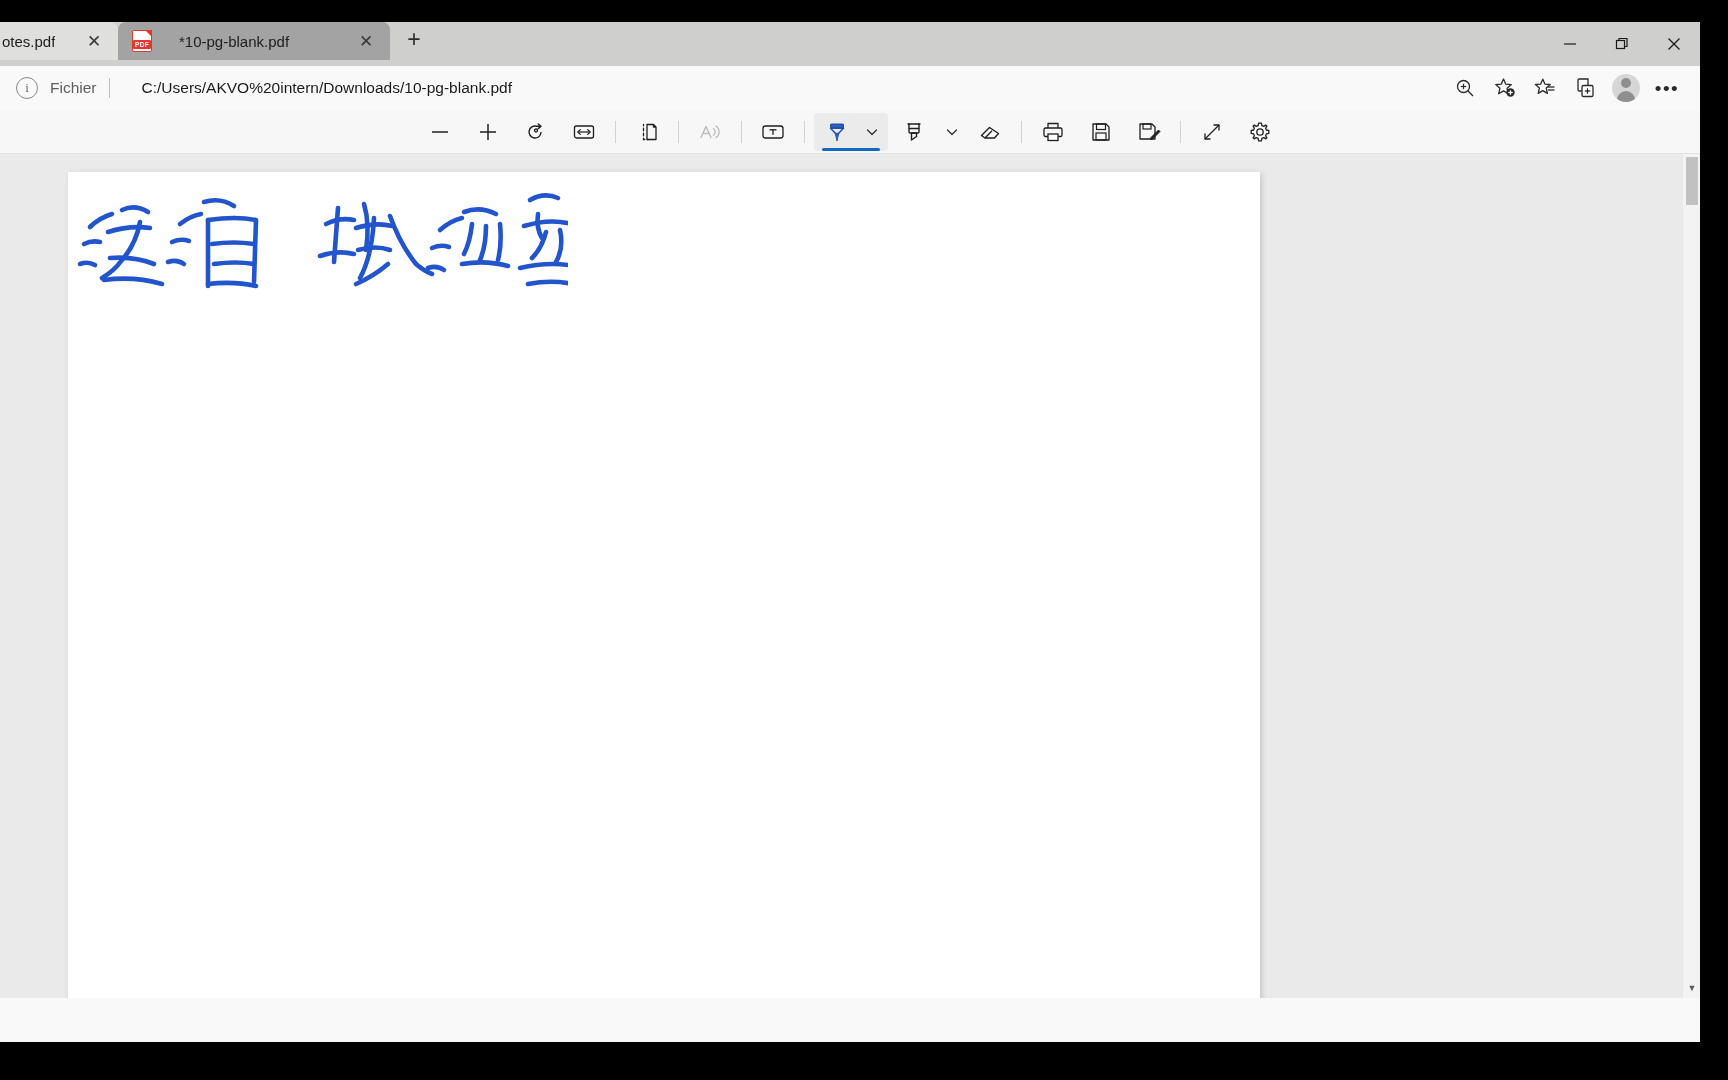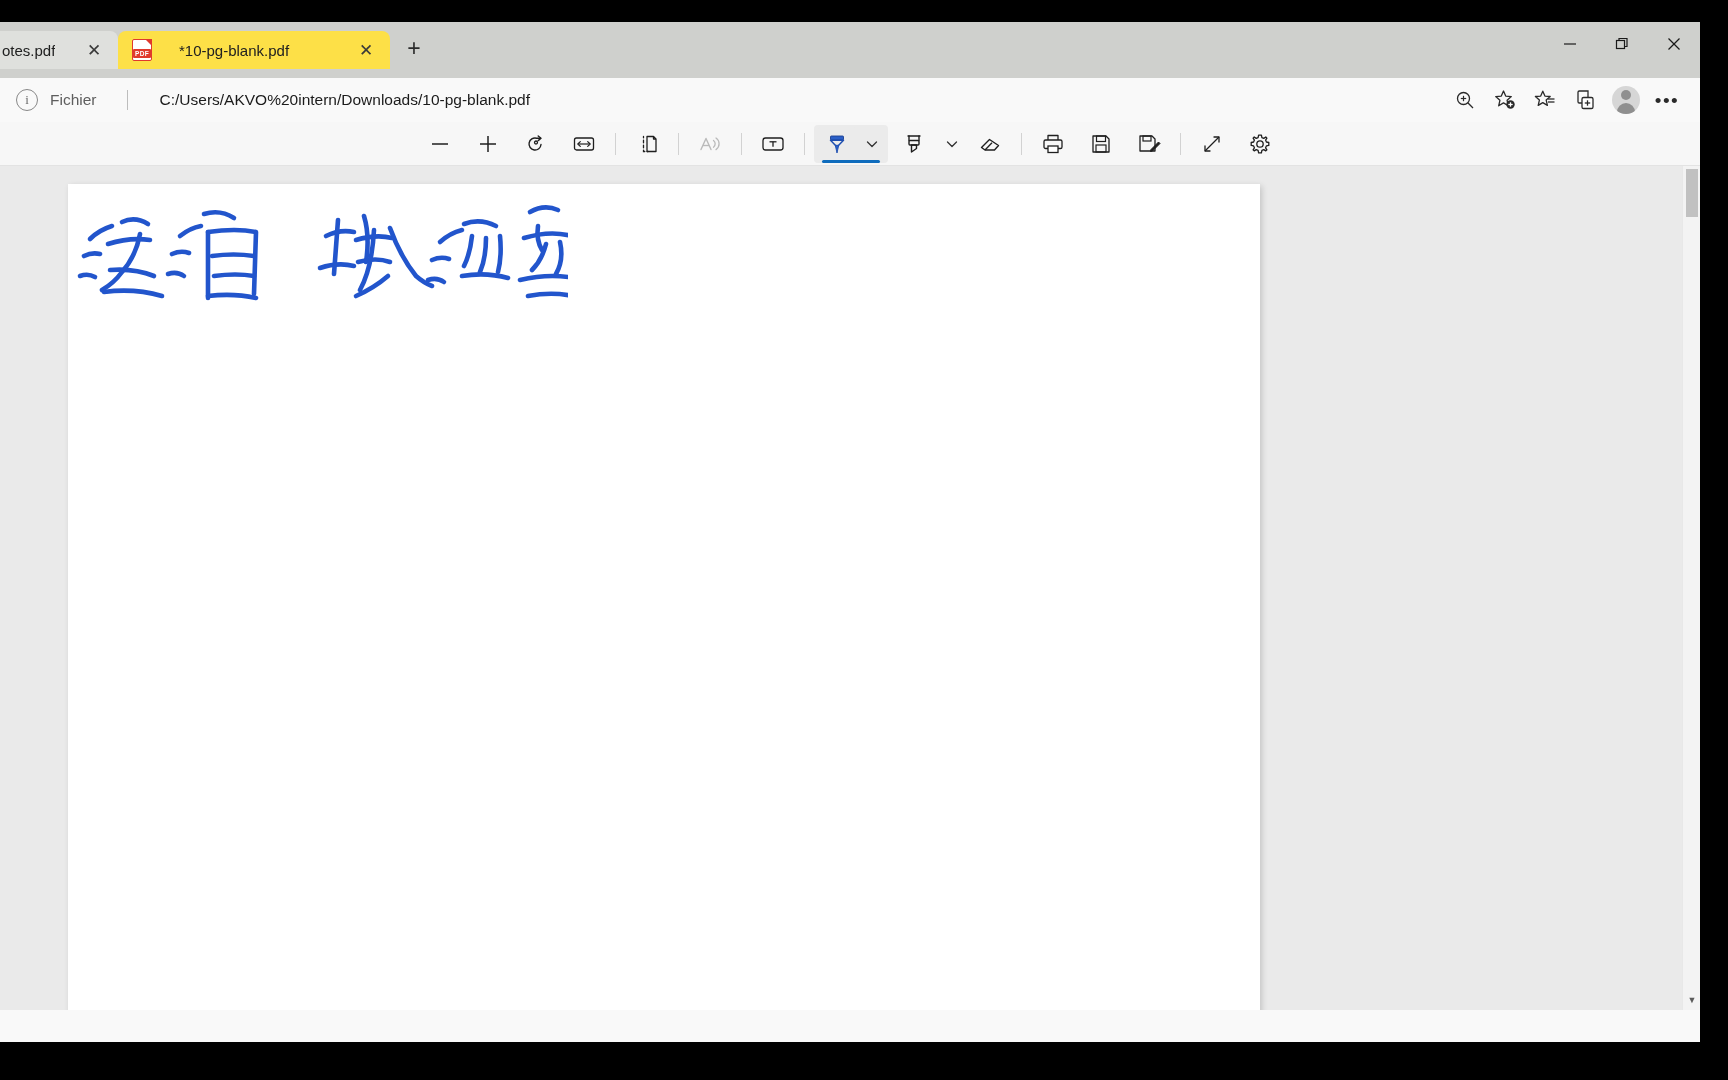--- a/index.html
+++ b/index.html
@@ -15,39 +15,39 @@
     position: absolute;
     left: 0; top: 22px;
     width: 1700px; height: 1020px;
     background: #f9f9f9;
     overflow: hidden;
   }
 
   
   #tabstrip {
     position: relative;
-    height: 56px;
+    height: 44px;
     background: #cfd0cd;
     display: flex;
-    align-items: center;
+    align-items: flex-start;
   }
   .tab {
     position: relative;
     height: 38px;
     display: flex;
     align-items: center;
     gap: 10px;
     padding: 0 10px 0 14px;
     border-radius: 8px 8px 0 0;
     font-size: 15px;
     color: #202020;
     white-space: nowrap;
   }
   .tab.inactive { background: #dfe0dd; }
-  .tab.active { background: #fde047; gap: 27px; }
+  .tab.active { background: #a3a3a3; gap: 27px; }
   .tab-first {
     width: 130px;
     margin-left: -12px;
     justify-content: space-between;
   }
   .tab-second { width: 272px; justify-content: flex-start; }
   .tab-title {
     font-size: 15px;
     overflow: hidden;
     text-overflow: clip;
@@ -142,21 +142,21 @@
     display: flex; align-items: center; justify-content: center;
     font-size: 13px;
     font-family: "Liberation Serif", serif;
     color: #6b6b6b;
     margin-right: 12px;
     flex: 0 0 auto;
   }
   .scheme-label {
     color: #5e5e5e;
     font-size: 15.5px;
-    margin-right: 30px;
+    margin-right: 12px;
   }
   .url-sep {
     width: 1px; height: 20px;
     background: #bdbdbd;
     margin-right: 16px;
   }
   .url-text { color: #1b1b1b; font-size: 15.5px; margin-left: 16px; }
 
   #addr-actions {
     display: flex;

